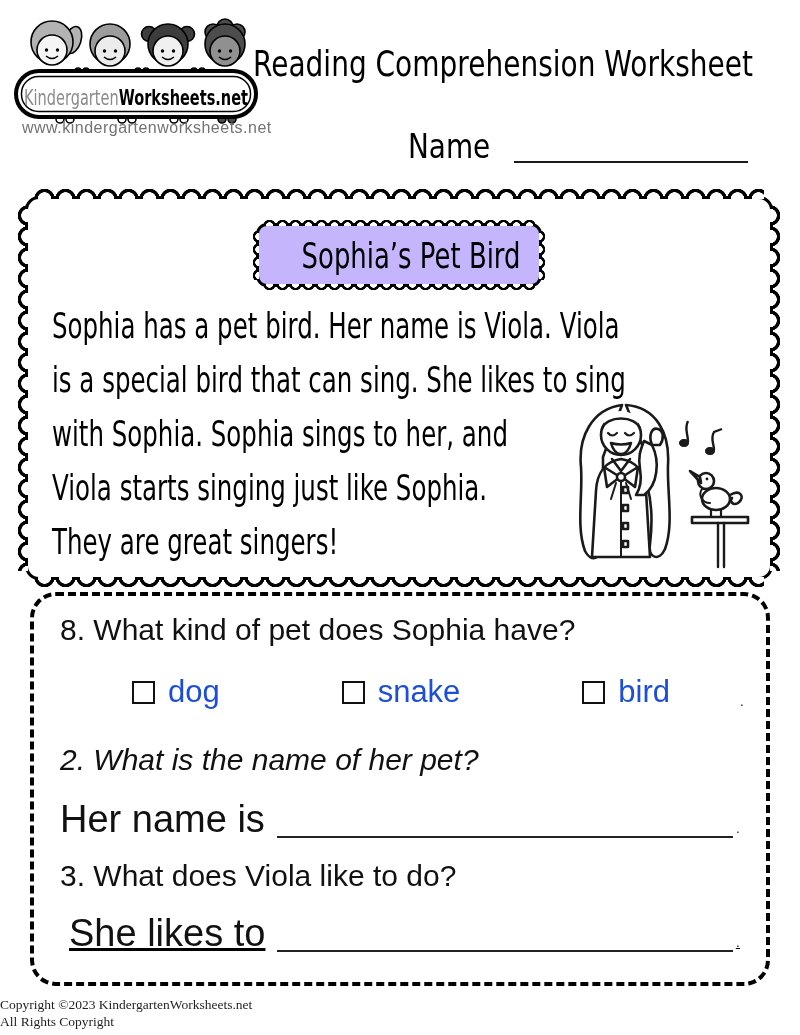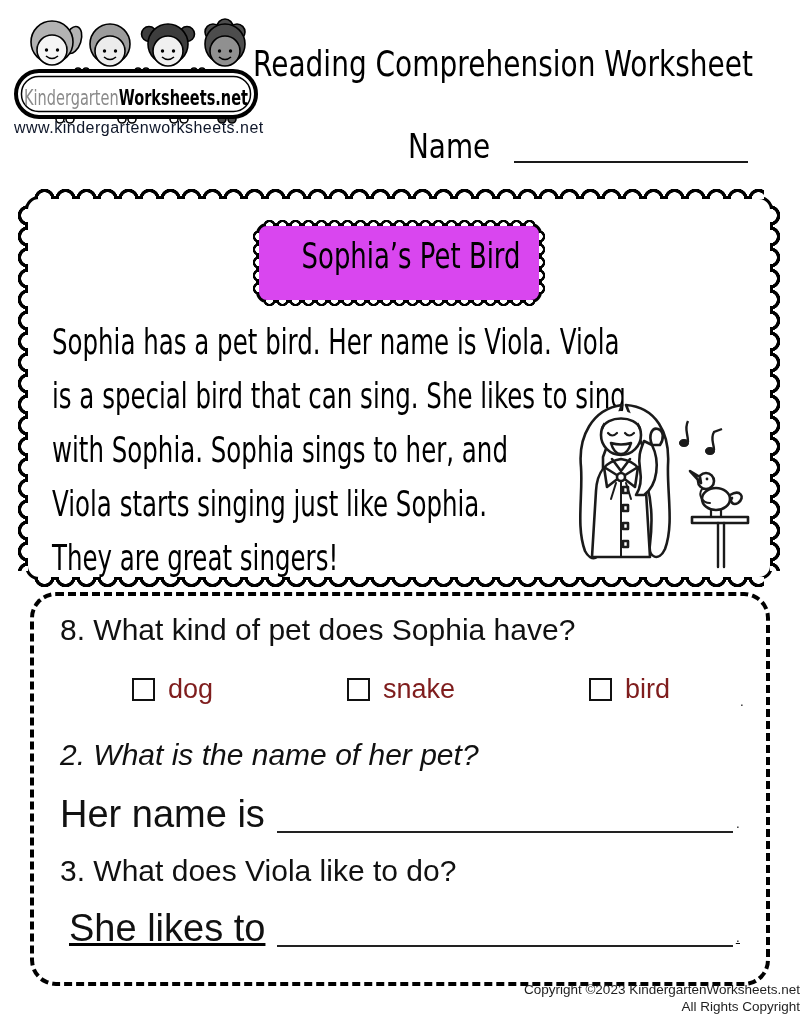--- a/index.html
+++ b/index.html
@@ -4,22 +4,22 @@
 <style>
   * { margin:0; padding:0; box-sizing:border-box; }
   html,body { background:#fff; }
   .page {
     position:relative; width:800px; height:1035px; background:#fff;
     font-family:"DejaVu Sans", sans-serif; color:#000; overflow:hidden;
   }
   
   .logo-svg { position:absolute; left:10px; top:14px; }
   .website {
-    position:absolute; left:14px; top:119px;
-    font-family:"Liberation Sans", sans-serif; font-size:16px; color:#0f172a; letter-spacing:.5px;
+    position:absolute; left:22px; top:119px;
+    font-family:"Liberation Sans", sans-serif; font-size:16px; color:#737373; letter-spacing:.5px;
   }
   .page-title {
     position:absolute; left:253px; top:44px;
     font-size:35px; white-space:nowrap;
     transform:scaleX(.8); transform-origin:left center;
   }
   .name-row {
     position:absolute; left:408px; top:126px; width:340px;
     display:flex; align-items:flex-end;
   }
@@ -31,22 +31,22 @@
     position:absolute; left:25px; top:196px; width:748px; height:384px;
     border:3.5px solid #000; border-radius:14px; background:#fff;
   }
   .bump { position:absolute; pointer-events:none; }
   .bump-top  { top:-11px; left:6px; right:6px; height:11px; background-image:radial-gradient(circle at 10.5px 11px,#fff 6.5px,#000 7px,#000 10px,rgba(0,0,0,0) 10.5px); background-size:21px 11px; background-repeat:repeat-x; }
   .bump-bottom{ bottom:-11px; left:6px; right:6px; height:11px; background-image:radial-gradient(circle at 10.5px 0px,#fff 6.5px,#000 7px,#000 10px,rgba(0,0,0,0) 10.5px); background-size:21px 11px; background-repeat:repeat-x; }
   .bump-left { left:-11px; top:6px; bottom:6px; width:11px; background-image:radial-gradient(circle at 11px 10.5px,#fff 6.5px,#000 7px,#000 10px,rgba(0,0,0,0) 10.5px); background-size:11px 21px; background-repeat:repeat-y; }
   .bump-right{ right:-11px; top:6px; bottom:6px; width:11px; background-image:radial-gradient(circle at 0px 10.5px,#fff 6.5px,#000 7px,#000 10px,rgba(0,0,0,0) 10.5px); background-size:11px 21px; background-repeat:repeat-y; }
 
   .story-title-box {
-    position:relative; width:286px; height:80px; margin:24px auto 0;
-    border:3px solid #000; border-radius:11px; background:#d946ef;
+    position:relative; width:286px; height:64px; margin:24px auto 0;
+    border:3px solid #000; border-radius:11px; background:#c4b5fd;
     text-align:center; line-height:60px;
   }
   .sm-top   { top:-7px; left:4px; right:4px; height:7px; background-image:radial-gradient(circle at 6.5px 7px,#fff 3.5px,#000 4px,#000 6px,rgba(0,0,0,0) 6.5px); background-size:13px 7px; background-repeat:repeat-x; }
   .sm-bottom{ bottom:-7px; left:4px; right:4px; height:7px; background-image:radial-gradient(circle at 6.5px 0px,#fff 3.5px,#000 4px,#000 6px,rgba(0,0,0,0) 6.5px); background-size:13px 7px; background-repeat:repeat-x; }
   .sm-left  { left:-7px; top:4px; bottom:4px; width:7px; background-image:radial-gradient(circle at 7px 6.5px,#fff 3.5px,#000 4px,#000 6px,rgba(0,0,0,0) 6.5px); background-size:7px 13px; background-repeat:repeat-y; }
   .sm-right { right:-7px; top:4px; bottom:4px; width:7px; background-image:radial-gradient(circle at 0px 6.5px,#fff 3.5px,#000 4px,#000 6px,rgba(0,0,0,0) 6.5px); background-size:7px 13px; background-repeat:repeat-y; }
   .story-title-text { display:inline-block; font-size:36px; transform:scaleX(.72); transform-origin:center; white-space:nowrap; }
 
   .story-text { margin:12px 0 0 24px; }
   .story-line {
@@ -63,32 +63,32 @@
   }
   .q-text { font-size:30px; line-height:36px; color:#111; }
   .q2 { margin-top:32px;font-style:italic; }
   .q3 { margin-top:20px; }
   .options-row {
     display:flex; justify-content:space-between; align-items:center;
     margin:26px 70px 0 72px;
   }
   .option { display:flex; align-items:center; gap:13px; }
   .checkbox { width:23px; height:23px; border:2px solid #111; background:#fff; }
-  .option-label { font-size:27px; color:#7f1d1d; }
+  .option-label { font-size:31px; color:#1d4ed8; }
   .stray-period { position:absolute; right:22px; top:96px; font-size:15px; color:#333; }
   .answer-row { display:flex; align-items:flex-end; margin-top:22px; }
   .answer-row.indent { margin-left:9px; margin-top:20px;text-decoration:underline; }
   .answer-prefix { font-size:38px; line-height:38px; color:#111; white-space:nowrap; }
   .answer-line { flex:1; height:30px; border-bottom:2.5px solid #222; margin-left:12px; margin-right:3px; }
   .answer-period { font-size:15px; color:#333; line-height:18px; margin-bottom:1px; }
 
   
   .footer {
-    position:absolute; left:0; right:0; bottom:20px; text-align:right;
-    font-family:Liberation Sans, sans-serif; font-size:13.5px; line-height:17px; color:#1f1f1f;
+    position:absolute; left:0; right:0; bottom:5px; text-align:left;
+    font-family:Liberation Serif, serif; font-size:13.5px; line-height:17px; color:#1f1f1f;
   }
 </style>
 </head>
 <body>
 
 <div class="page">
 
   <svg class="logo-svg" width="252" height="110" viewBox="0 0 252 110">
     <g stroke="#000" stroke-width="1.6">
 

